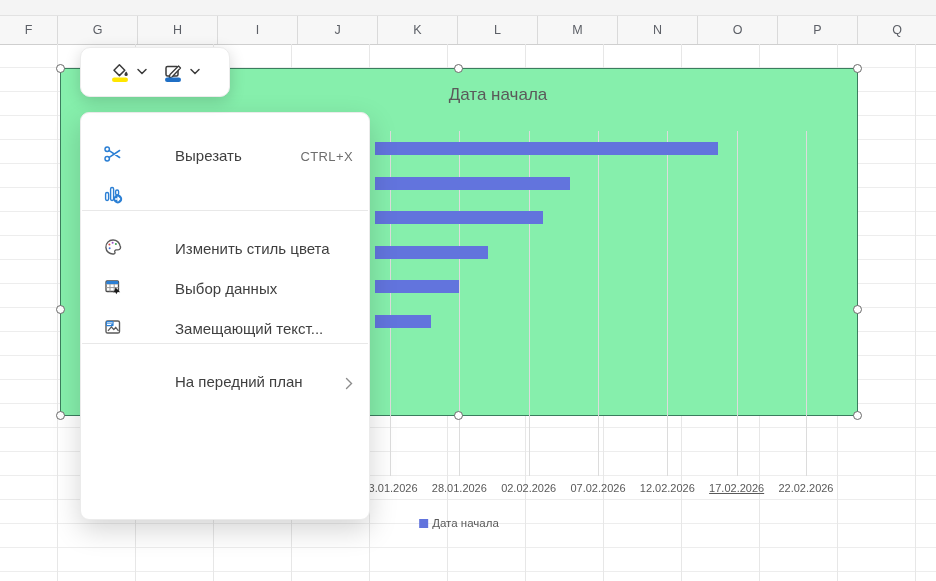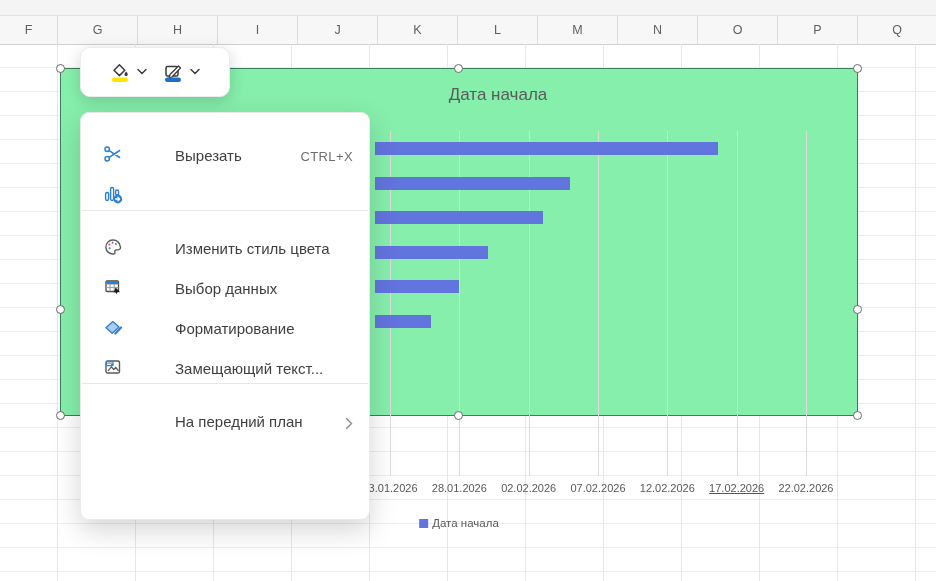--- a/index.html
+++ b/index.html
@@ -217,27 +217,20 @@
   <div class="menu-item">
     <svg class="menu-icon" viewBox="0 0 20 20">
       <rect x="3" y="4" width="12.5" height="10.5" rx="1" fill="none" stroke="#4a4a4a" stroke-width="1.3"></rect>
       <path d="M3 7 h12.5 M7 4 v10.5 M11.2 7 v7.5 M3 10.6 h12.5" stroke="#9b9b9b" stroke-width="1"></path>
       <path d="M3.3 6.9 h12 v-2 a1 1 0 0 0-1-1 h-10 a1 1 0 0 0-1 1z" fill="#2b7fd4"></path>
       <path d="M12.6 10.6 l4.6 4.6 -2.7-.3 -1.2 2.4 -1.2-2.6 -1.6 1.4z" fill="#1a1a1a"></path>
     </svg>
     <span class="menu-label">Выбор данных</span>
   </div>
 
-  <div class="menu-item">
-    <svg class="menu-icon" viewBox="0 0 20 20">
-      <path d="M3 10.8 L9.8 4.6 L16 10 L9.2 16.2 Z" fill="#aecbf0" stroke="#2b7fd4" stroke-width="1.3" stroke-linejoin="round"></path>
-      <path d="M12.4 16.6 L18 10.6" stroke="#2b7fd4" stroke-width="2.2" stroke-linecap="round"></path>
-    </svg>
-    <span class="menu-label">Форматирование</span>
-  </div>
 
   <div class="menu-item">
     <svg class="menu-icon" viewBox="0 0 20 20">
       <rect x="3" y="4" width="13.5" height="12" rx="1.6" fill="none" stroke="#5a5a5a" stroke-width="1.4"></rect>
       <path d="M5 13.8 l3.4-4 2.4 2.8 1.9-2.3 2.8 3.5" fill="none" stroke="#5a5a5a" stroke-width="1.3" stroke-linejoin="round"></path>
       <rect x="3" y="4" width="7.6" height="5.2" rx="1.2" fill="#2b7fd4"></rect>
       <path d="M4.4 5.9 h4.8 M4.4 7.5 h3.4" stroke="#fff" stroke-width="1" stroke-linecap="round"></path>
     </svg>
     <span class="menu-label">Замещающий текст...</span>
   </div>

